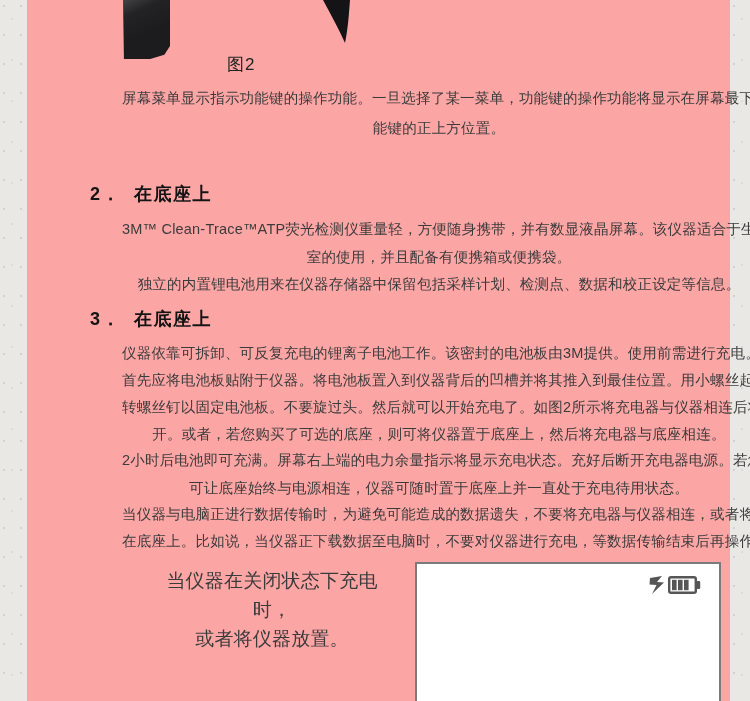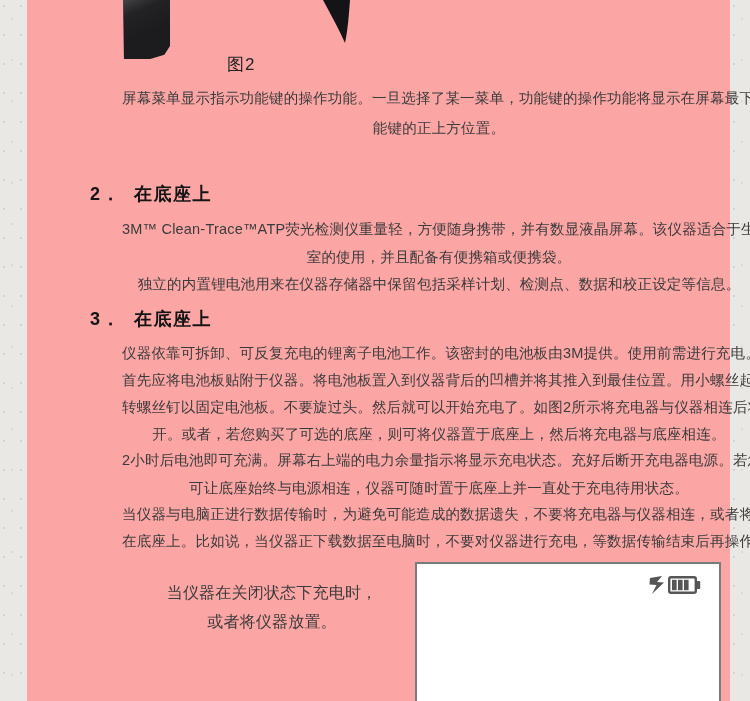--- a/index.html
+++ b/index.html
@@ -45,22 +45,22 @@
   }
   .h-features{top:182px;}
   .h-charging{top:307px;}
   .p-feat1{top:215px;line-height:28px;}
   .p-feat2{top:271px;line-height:27px;}
   .p-chg1{top:340px;line-height:27px;}
   .p-chg2{top:367px;line-height:27px;}
   .p-chg3{top:447px;line-height:27.5px;}
   .p-chg4{top:501px;line-height:27px;}
   .note-text{
-    position:absolute;left:125px;top:578px;width:240px;
-    font-size:16px;color:#3b3b3b;line-height:29px;letter-spacing:.2px;
+    position:absolute;left:125px;top:566px;width:240px;
+    font-size:19px;color:#3b3b3b;line-height:29px;letter-spacing:.2px;
   }
   .screen-box{
     position:absolute;left:388px;top:562px;width:302px;height:145px;
     background:#fff;
     border:2px solid #7b7b7b;border-bottom:none;
   }
   .battery-indicator{position:absolute;right:15px;top:10px;width:56px;height:24px;}
 </style>
 </head>
 <body>

